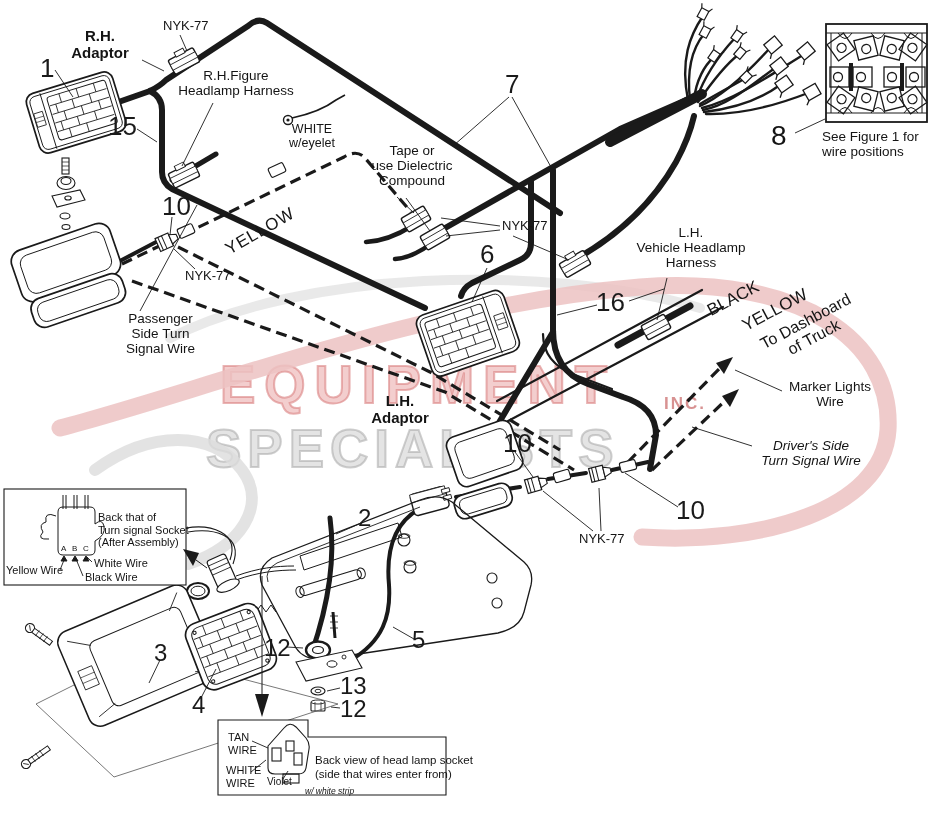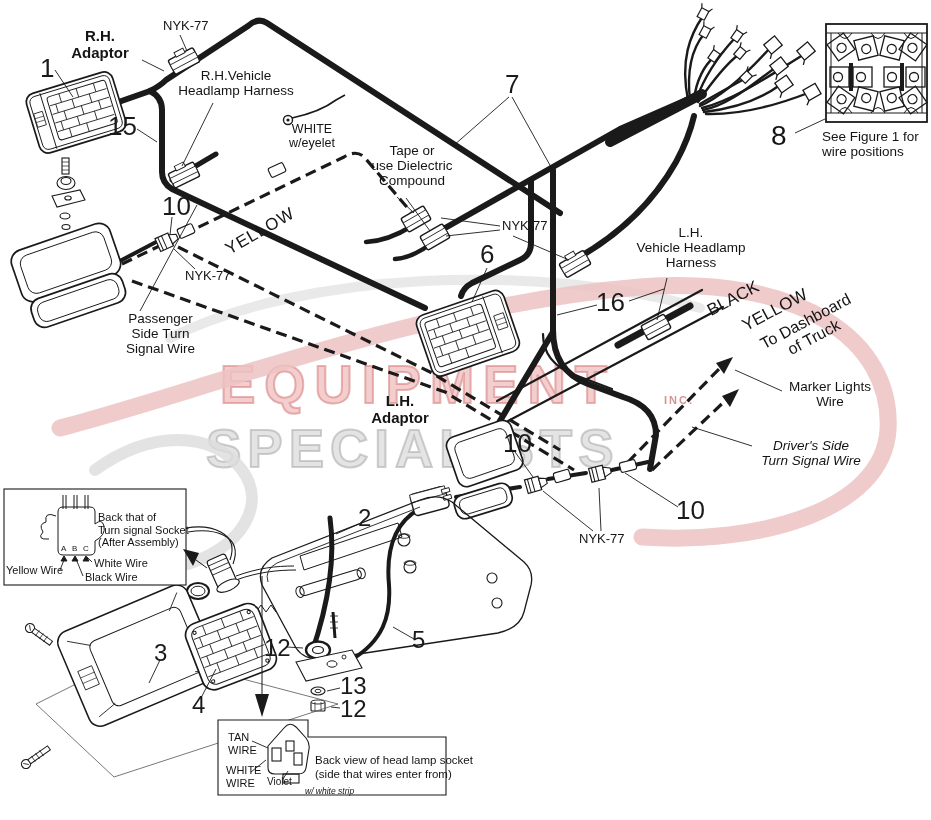--- a/index.html
+++ b/index.html
@@ -12,21 +12,21 @@
   .xs{font-size:11px;line-height:1.15;}
   .num{font-size:26px;letter-spacing:0;color:#1a1a1a;}
   .num2{font-size:24px;color:#1a1a1a;}
   .bold{font-weight:bold;}
   .rot{transform-origin:left top;}
   .wm{position:absolute;font-weight:bold;z-index:0;}
   .wm1{left:220px;top:354px;font-size:53px;letter-spacing:9px;
        color:rgba(233,166,166,0.55);-webkit-text-stroke:2px rgba(219,130,130,0.6);}
   .wm2{left:206px;top:418px;font-size:53px;letter-spacing:6px;
        color:rgba(206,206,206,0.55);-webkit-text-stroke:2px rgba(168,168,168,0.55);}
-  .wminc{left:664px;top:394px;font-size:11px;letter-spacing:2px;color:rgba(214,140,140,0.95);}
+  .wminc{left:664px;top:394px;font-size:17px;letter-spacing:2px;color:rgba(214,140,140,0.95);}
   .artlayer{z-index:1;}
   .txt{z-index:2;}
 </style>
 </head>
 <body>
 
 <div class="stage">
 
   <div class="wm wm1">EQUIPMENT</div>
   <div class="wm wm2">SPECIALISTS</div>
@@ -563,21 +563,21 @@
   <div class="lbl num txt" style="left:40px;top:54px;">1</div>
 
   <div class="lbl sm bold ctr txt" style="left:57px;top:28px;width:86px;font-size:15px;">
     <div>R.H.</div>
     <div>Adaptor</div>
   </div>
 
   <div class="lbl sm txt" style="left:163px;top:19px;font-size:13px;">NYK-77</div>
 
   <div class="lbl sm ctr txt" style="left:170px;top:68px;width:132px;">
-    <div>R.H.Vehicle</div>
+    <div>R.H.Figure</div>
     <div>Headlamp Harness</div>
   </div>
 
   <div class="lbl num txt" style="left:108px;top:112px;">15</div>
 
   <div class="lbl ctr txt" style="left:278px;top:122px;width:68px;font-size:12.5px;">
     <div>WHITE</div>
     <div>w/eyelet</div>
   </div>
 

